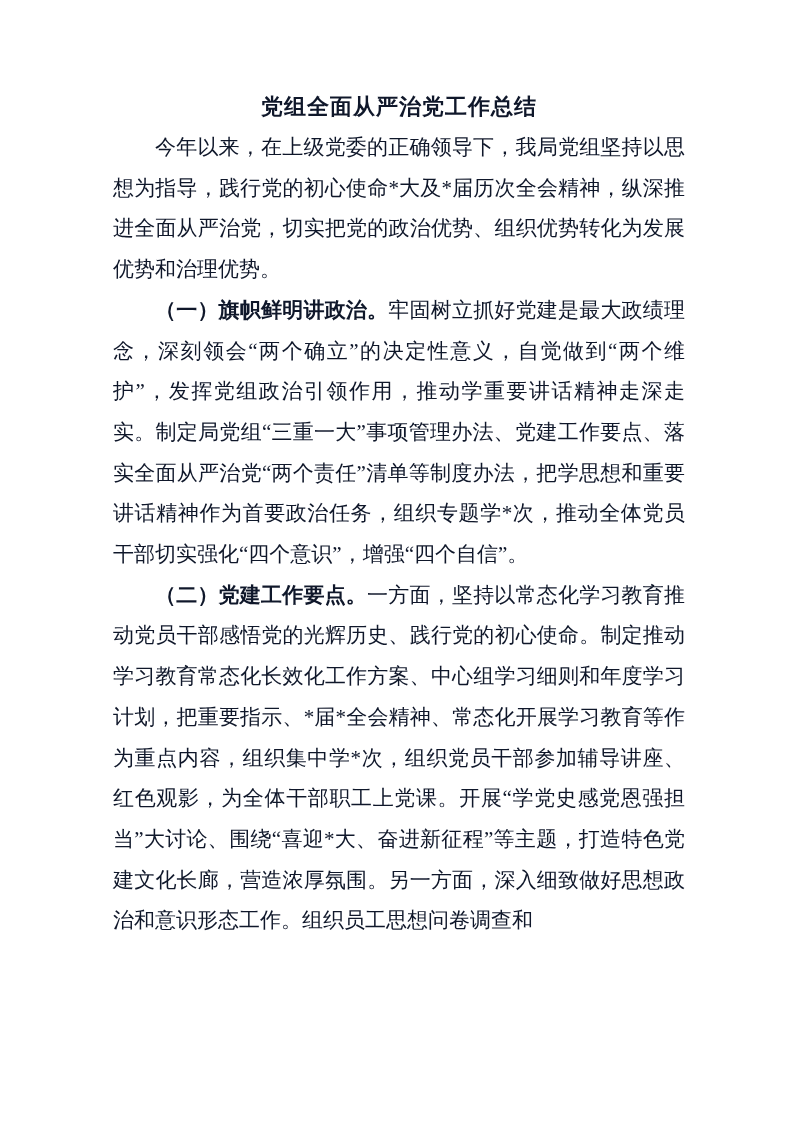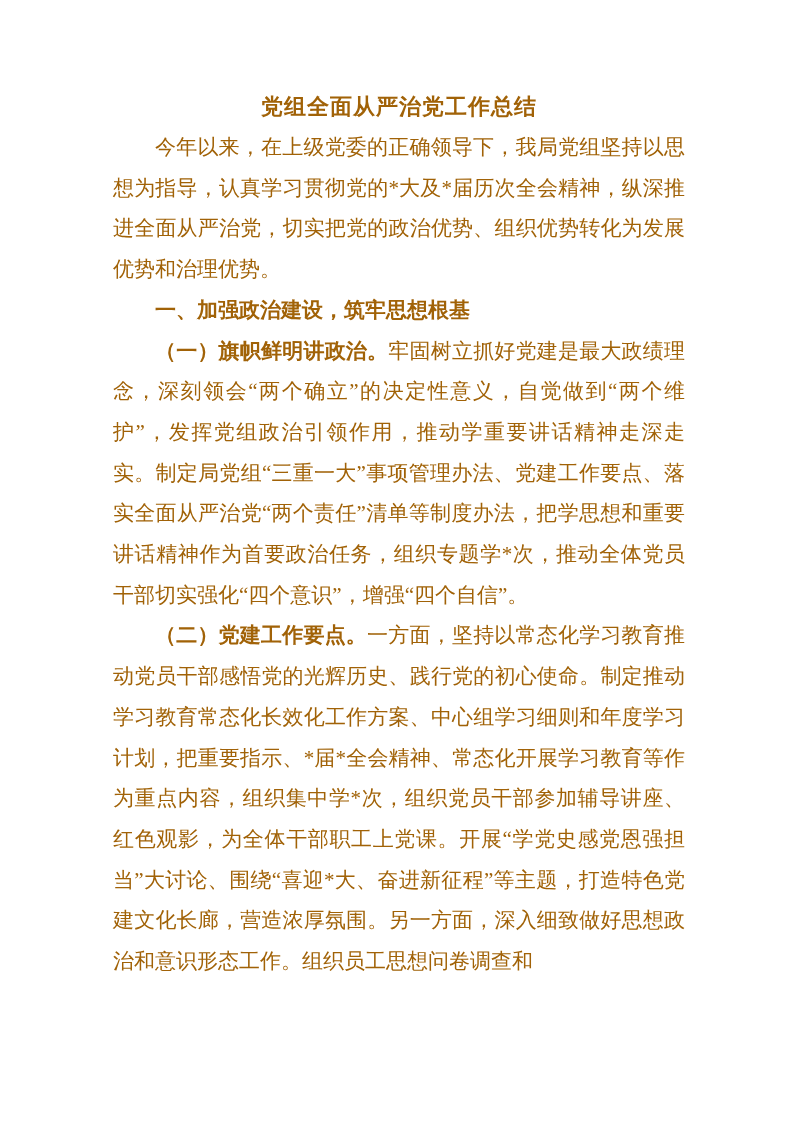--- a/index.html
+++ b/index.html
@@ -7,21 +7,21 @@
     padding: 0;
     background: #ffffff;
   }
   .page {
     position: relative;
     width: 793px;
     height: 1122px;
     background: #ffffff;
     overflow: hidden;
     font-family: "Liberation Serif", "DejaVu Serif", serif;
-    color: #a16207;
+    color: #0f172a;
   }
   .content {
     position: absolute;
     left: 113px;
     top: 86px;
     width: 572px;
   }
   .doc-title {
     margin: 0;
     font-size: 22px;
@@ -51,22 +51,21 @@
   }
 </style>
 </head>
 <body>
 
 <div class="page">
   <div class="content">
 
     <h1 class="doc-title">党组全面从严治党工作总结</h1>
 
-    <p class="para">今年以来，在上级党委的正确领导下，我局党组坚持以思想为指导，认真学习贯彻党的*大及*届历次全会精神，纵深推进全面从严治党，切实把党的政治优势、组织优势转化为发展优势和治理优势。</p>
+    <p class="para">今年以来，在上级党委的正确领导下，我局党组坚持以思想为指导，践行党的初心使命*大及*届历次全会精神，纵深推进全面从严治党，切实把党的政治优势、组织优势转化为发展优势和治理优势。</p>
 
-    <h2 class="section-heading">一、加强政治建设，筑牢思想根基</h2>
 
     <p class="para"><span class="lead">（一）旗帜鲜明讲政治。</span><span>牢固树立抓好党建是最大政绩理念，深刻领会“两个确立”的决定性意义，自觉做到“两个维护”，发挥党组政治引领作用，推动学重要讲话精神走深走实。制定局党组“三重一大”事项管理办法、党建工作要点、落实全面从严治党“两个责任”清单等制度办法，把学思想和重要讲话精神作为首要政治任务，组织专题学*次，推动全体党员干部切实强化“四个意识”，增强“四个自信”。</span></p>
 
     <p class="para"><span class="lead">（二）党建工作要点。</span><span>一方面，坚持以常态化学习教育推动党员干部感悟党的光辉历史、践行党的初心使命。制定推动学习教育常态化长效化工作方案、中心组学习细则和年度学习计划，把重要指示、*届*全会精神、常态化开展学习教育等作为重点内容，组织集中学*次，组织党员干部参加辅导讲座、红色观影，为全体干部职工上党课。开展“学党史感党恩强担当”大讨论、围绕“喜迎*大、奋进新征程”等主题，打造特色党建文化长廊，营造浓厚氛围。另一方面，深入细致做好思想政治和意识形态工作。组织员工思想问卷调查和</span></p>
 
   </div>
 </div>
 
 </body></html>

